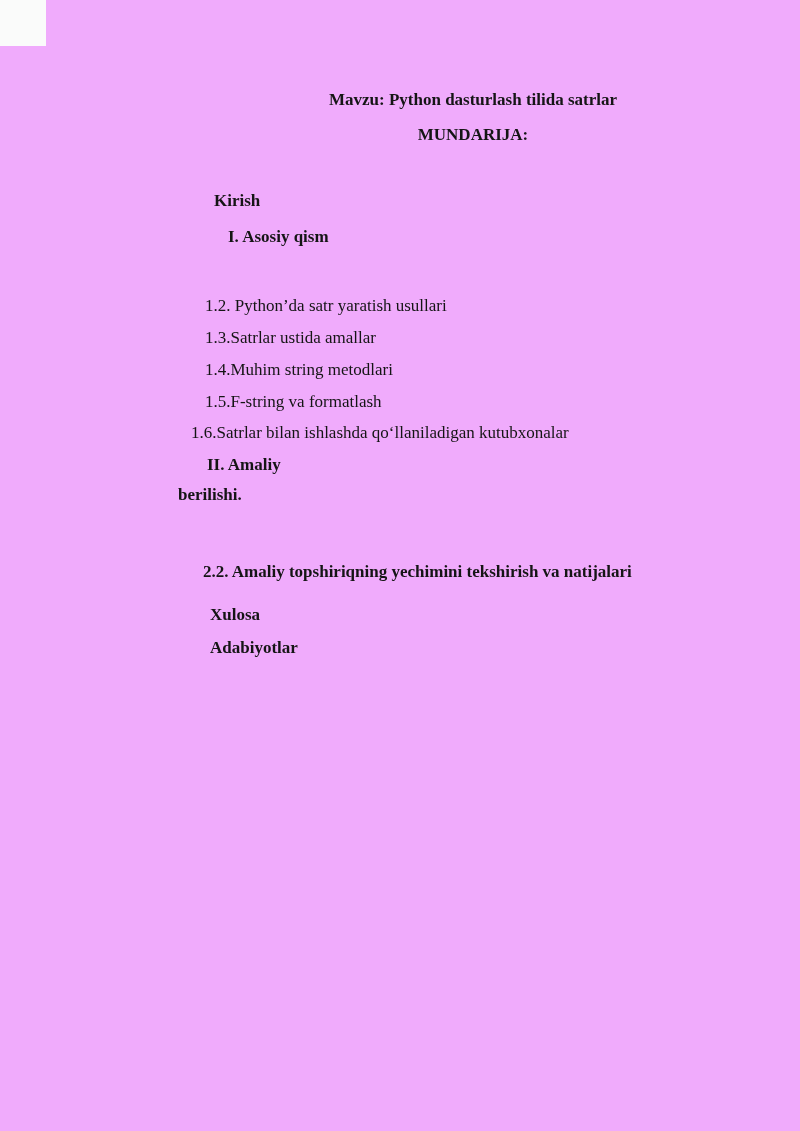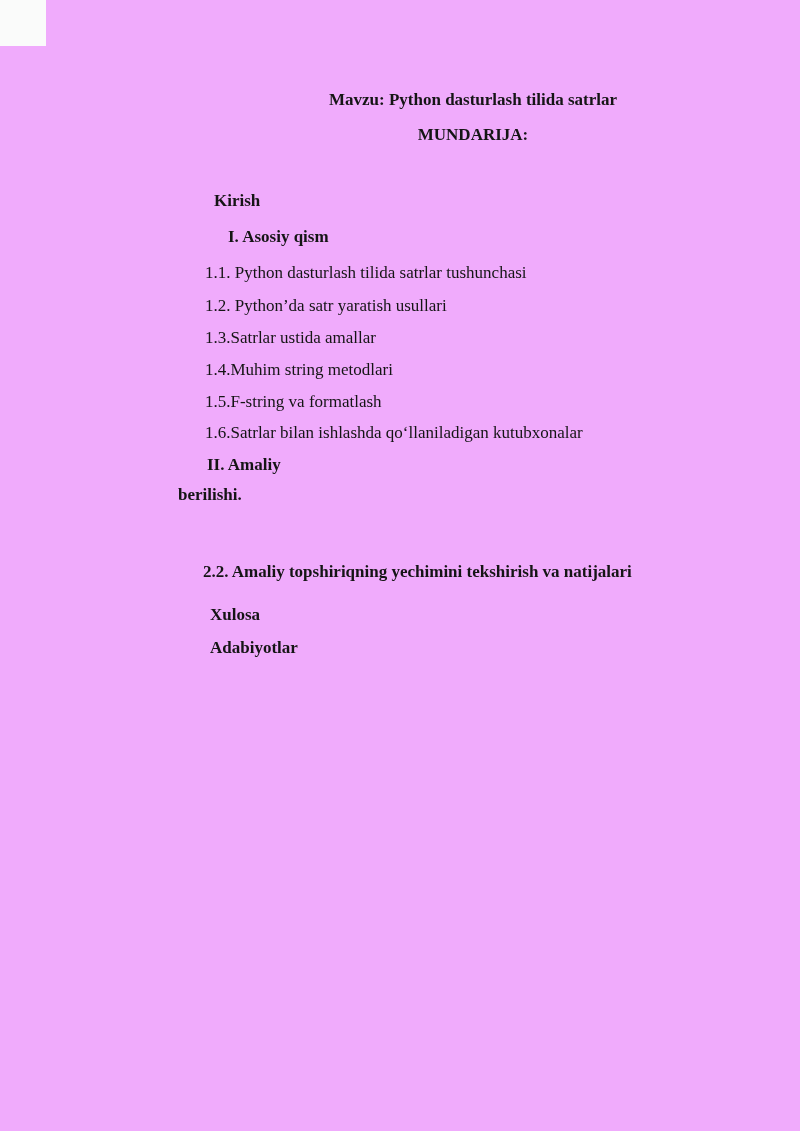--- a/index.html
+++ b/index.html
@@ -47,31 +47,30 @@
   <div class="scan-corner"></div>
 
   <div class="line bold centered" style="top:89px">Mavzu: Python dasturlash tilida satrlar</div>
 
   <div class="line bold centered" style="top:124px">MUNDARIJA:</div>
 
   <div class="line bold" style="top:190px; left:214px">Kirish</div>
 
   <div class="line bold" style="top:226px; left:228px">I. Asosiy qism</div>
 
-  <div class="line" style="top:262px; left:205px">1.1. Python dasturlash tilida satrlar tushunchasi</div>
 
   <div class="line" style="top:295px; left:205px">1.2. Python’da satr yaratish usullari</div>
 
   <div class="line" style="top:327px; left:205px">1.3.Satrlar ustida amallar</div>
 
   <div class="line" style="top:359px; left:205px">1.4.Muhim string metodlari</div>
 
   <div class="line" style="top:391px; left:205px">1.5.F-string va formatlash</div>
 
-  <div class="line" style="top:422px; left:205px">1.6.Satrlar bilan ishlashda qo‘llaniladigan kutubxonalar</div>
+  <div class="line" style="top:422px; left:191px">1.6.Satrlar bilan ishlashda qo‘llaniladigan kutubxonalar</div>
 
   <div class="line bold" style="top:454px; left:207px">II. Amaliy</div>
 
   <div class="line bold" style="top:484px; left:178px">berilishi.</div>
 
 
   <div class="line bold" style="top:561px; left:203px">2.2. Amaliy topshiriqning yechimini tekshirish va natijalari</div>
 
   <div class="line bold" style="top:604px; left:210px">Xulosa</div>
 

